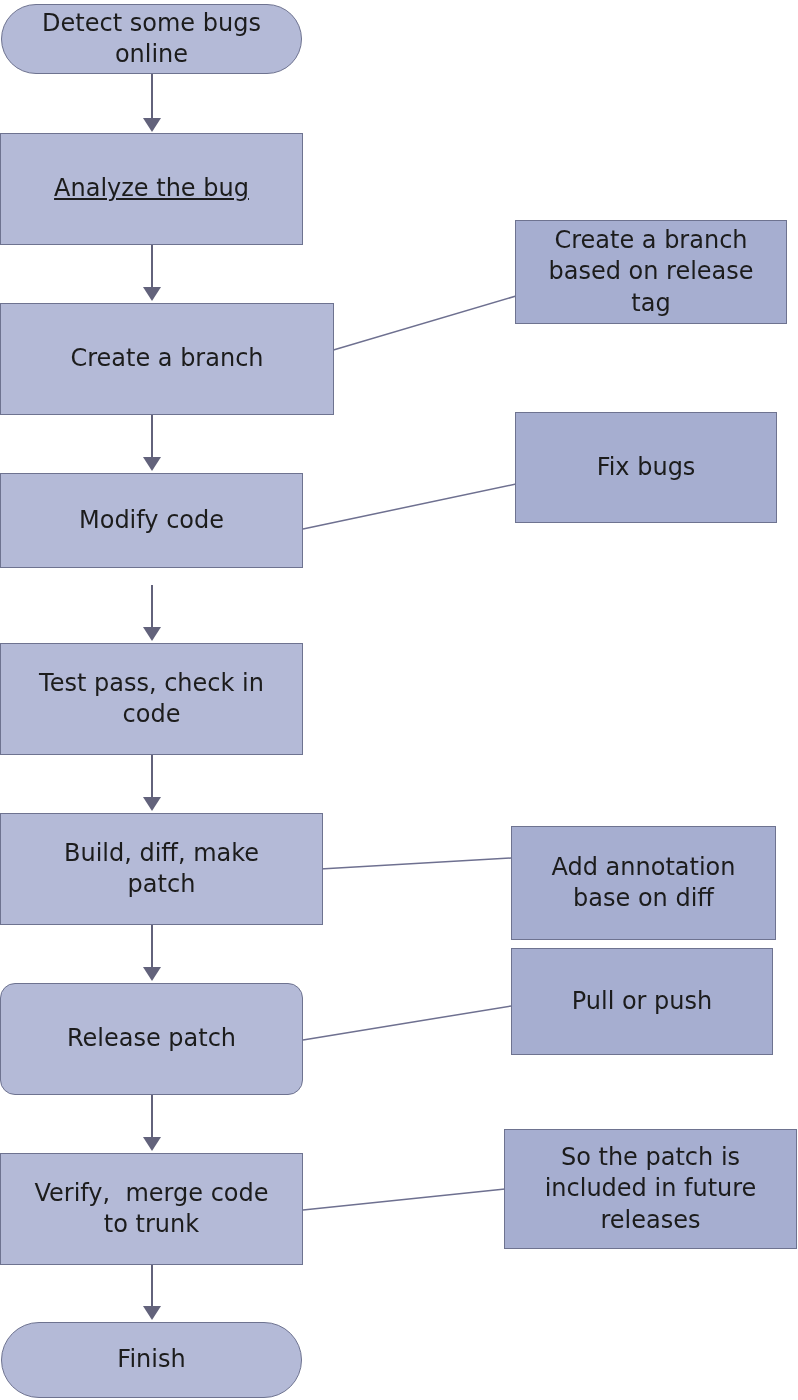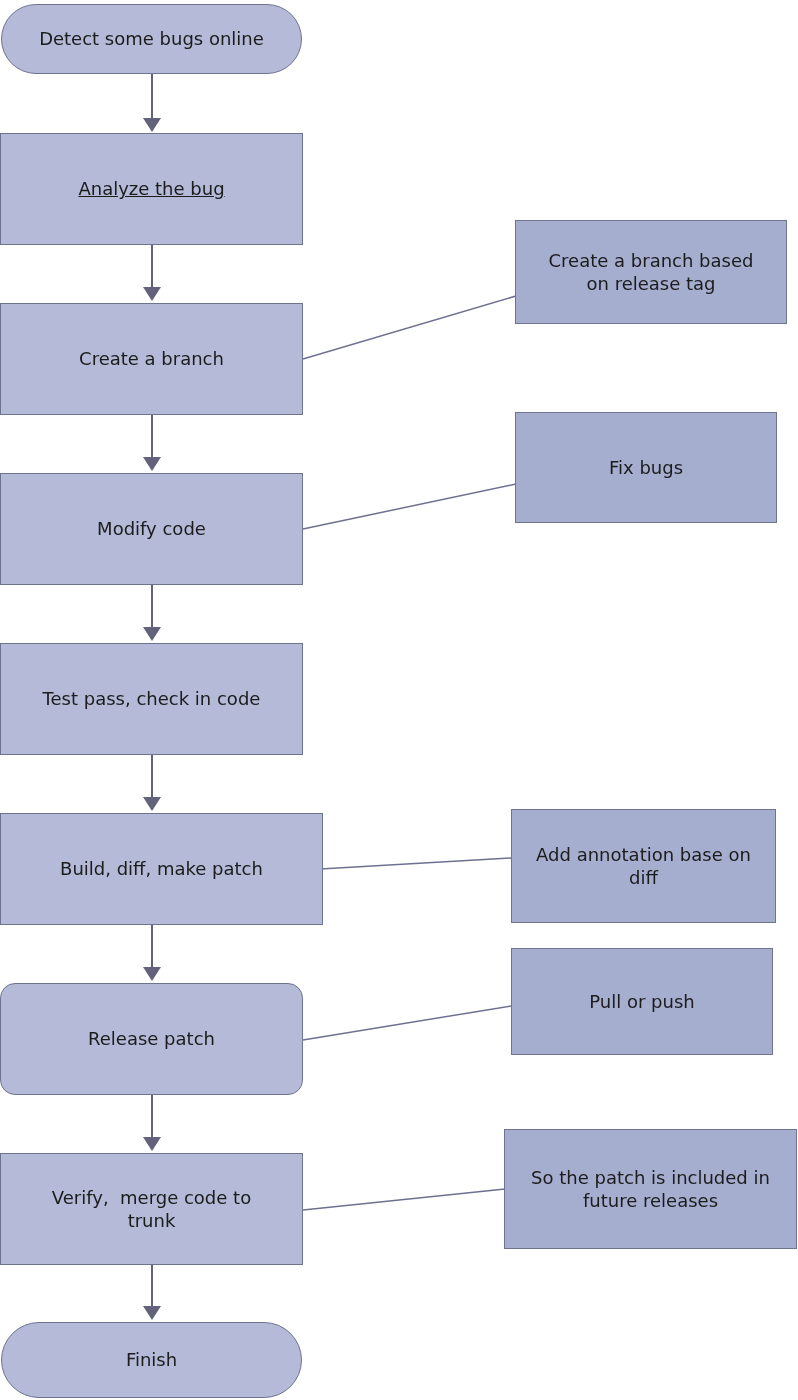--- a/index.html
+++ b/index.html
@@ -22,21 +22,21 @@
     pointer-events: none;
   }
   .node, .annotation {
     position: absolute;
     box-sizing: border-box;
     display: flex;
     align-items: center;
     justify-content: center;
     text-align: center;
     color: var(--text, #1c1c1c);
-    font-size: 18px;
+    font-size: 24px;
     line-height: 1.3;
   }
   .node {
     background: var(--node-fill, #b4bad7);
     border: 1px solid var(--node-border, #6e7390);
     padding: 0 28px;
   }
   .annotation {
     background: var(--annotation-fill, #a6aed0);
     border: 1px solid var(--node-border, #6e7390);
@@ -111,25 +111,25 @@
   </svg>
 
   <div class="node stadium" style="left:1px; top:4px; width:301px; height:70px; border-radius:35px;">
     <span class="label">Detect some bugs online</span>
   </div>
 
   <div class="node" style="left:0px; top:133px; width:303px; height:112px;text-decoration:underline;">
     <span class="label">Analyze the bug</span>
   </div>
 
-  <div class="node" style="left:0px; top:303px; width:303px; height:112px;">
+  <div class="node" style="left:0px; top:303px; width:334px; height:112px;">
     <span class="label">Create a branch</span>
   </div>
 
-  <div class="node" style="left:0px; top:473px; width:303px; height:112px;">
+  <div class="node" style="left:0px; top:473px; width:303px; height:95px;">
     <span class="label">Modify code</span>
   </div>
 
   <div class="node" style="left:0px; top:643px; width:303px; height:112px;">
     <span class="label">Test pass, check in code</span>
   </div>
 
   <div class="node" style="left:0px; top:813px; width:323px; height:112px;">
     <span class="label">Build, diff, make patch</span>
   </div>
@@ -147,21 +147,21 @@
   </div>
 
   <div class="annotation" style="left:515px; top:204px; width:272px; height:104px;">
     <span class="label">Create a branch based on release tag</span>
   </div>
 
   <div class="annotation" style="left:515px; top:396px; width:262px; height:111px;">
     <span class="label">Fix bugs</span>
   </div>
 
-  <div class="annotation" style="left:511px; top:793px; width:265px; height:114px;">
+  <div class="annotation" style="left:511px; top:810px; width:265px; height:114px;">
     <span class="label">Add annotation base on diff</span>
   </div>
 
   <div class="annotation" style="left:511px; top:932px; width:262px; height:107px;">
     <span class="label">Pull or push</span>
   </div>
 
   <div class="annotation" style="left:504px; top:1113px; width:293px; height:120px;">
     <span class="label">So the patch is included in future releases</span>
   </div>

